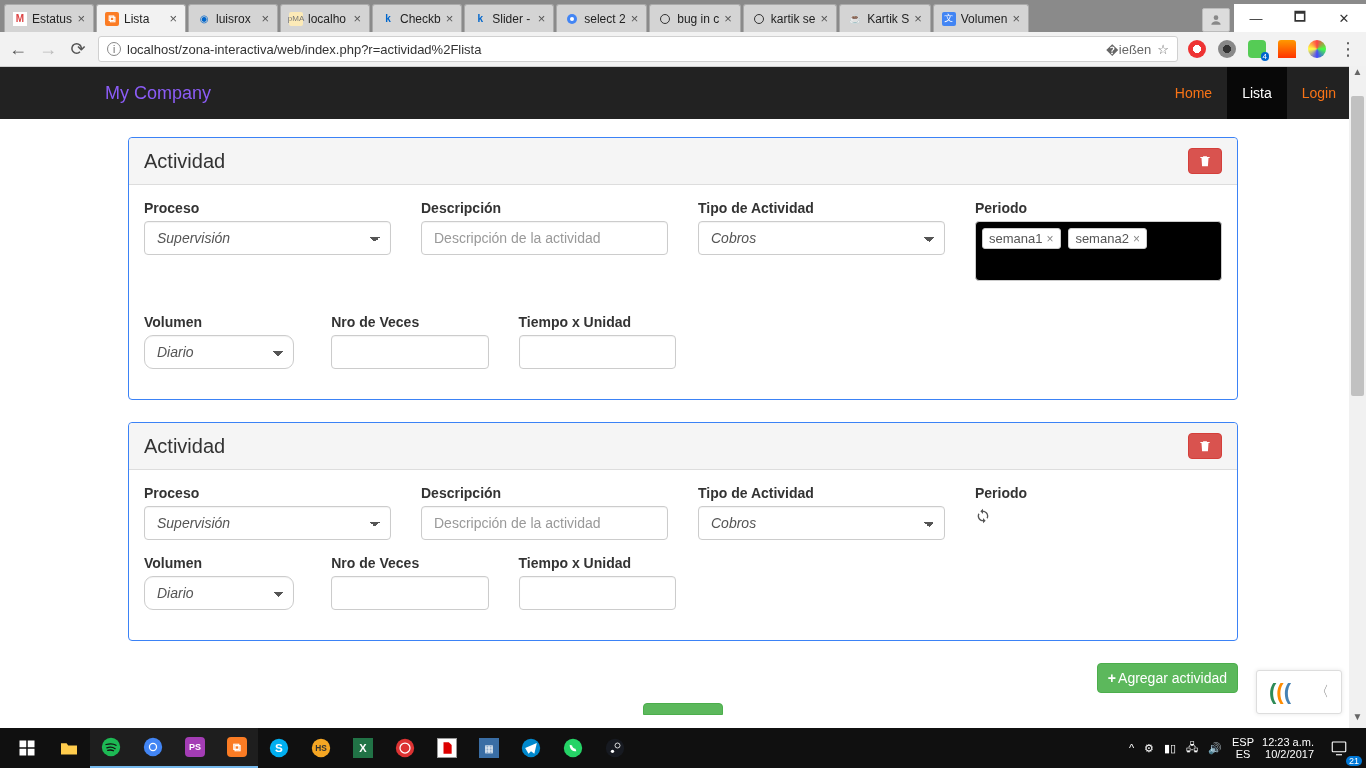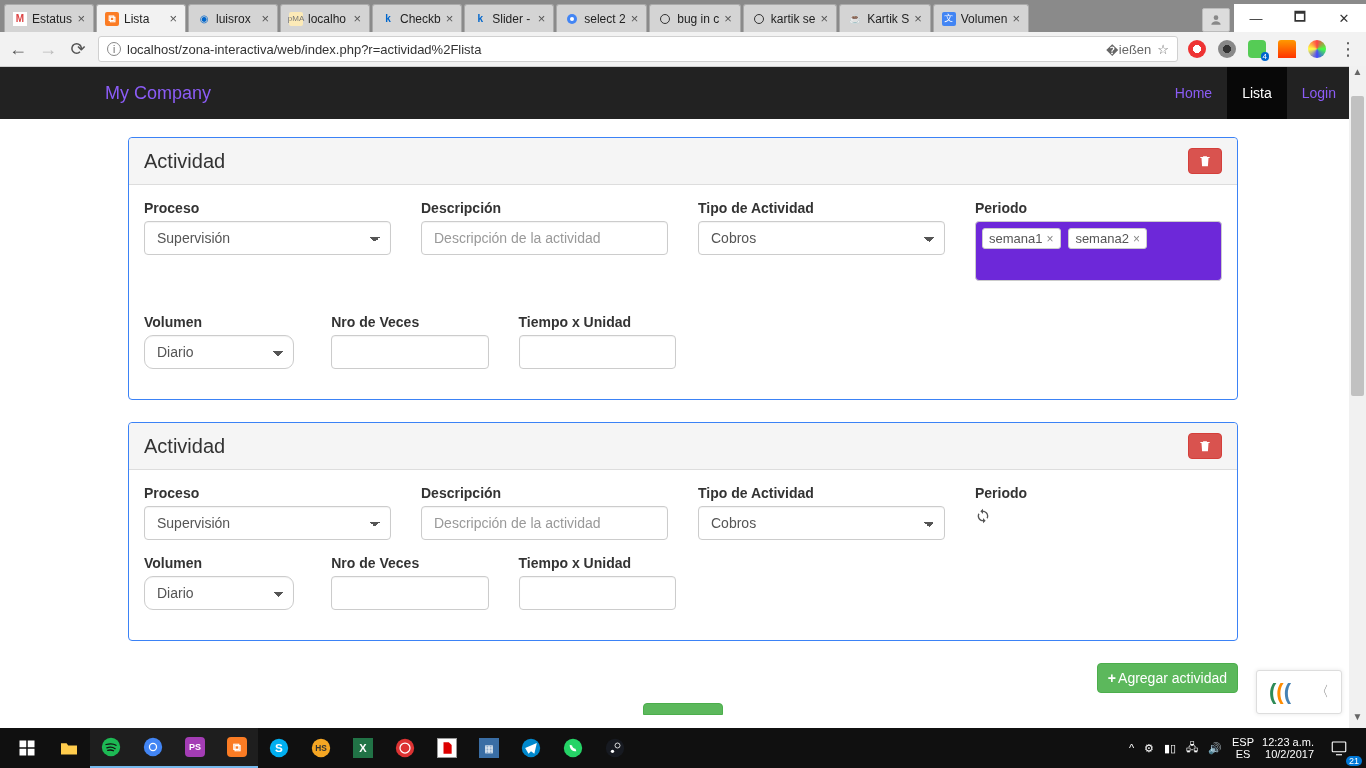--- a/index.html
+++ b/index.html
@@ -20,44 +20,44 @@
 .nav-btn { width: 20px; height: 20px; display: flex; align-items: center; justify-content: center; color: #555; font-size: 18px; }
 .nav-btn.disabled { color: #bbb; }
 .addr-input { flex: 1; display: flex; align-items: center; border: 1px solid #d0d0d0; border-radius: 3px; background: #fff; height: 26px; padding: 0 8px; gap: 6px; font-size: 13px; color: #333; }
 .addr-icons { display: flex; gap: 12px; align-items: center; }
 .addr-ext { width: 18px; height: 18px; border-radius: 3px; }
 
 
 .navbar { background: #222; color: #9d9d9d; height: 52px; display: flex; align-items: center; padding: 0 15px; }
 .navbar .brand { color: #8b5cf6; font-size: 18px; padding: 0 15px; margin-left: 75px; }
 .navbar .nav { margin-left: auto; display: flex; height: 100%; }
-.navbar .nav a { color: #8b5cf6; padding: 0 15px; display: flex; align-items: center; text-decoration: none; font-size: 14px; }
+.navbar .nav a { color: #f97316; padding: 0 15px; display: flex; align-items: center; text-decoration: none; font-size: 14px; }
 .navbar .nav a.active { background: #080808; color: #fff; }
 
 
 .container { width: 1110px; margin: 0 auto; padding-top: 18px; padding-bottom: 40px; }
 .panel { border: 1px solid #3b82f6; border-radius: 4px; margin-bottom: 22px; background:#fff; }
 .panel-heading { background: #f5f5f5; border-bottom: 1px solid #ddd; padding: 10px 15px; display: flex; align-items: center; border-radius: 4px 4px 0 0; }
 .panel-title { color: #333; font-size: 20px; font-weight: 500; }
 .btn-del { margin-left: auto; background: #d9534f; border: 1px solid #d43f3a; color: #fff; padding: 5px 9px; border-radius: 4px; display:flex; align-items:center; }
 .panel-body { padding: 15px; }
 .row { display: flex; flex-wrap: wrap; margin: 0 -15px; }
 .col { padding: 0 15px; }
 .col-3 { width: 25%; }
 .col-16 { width: 16.9%; }
 .form-group { margin-bottom: 15px; }
 .row2 { margin-top: 18px; }
 label { font-weight: 700; display: block; margin-bottom: 5px; color: #333; }
 .form-control { width: 100%; height: 34px; padding: 6px 12px; border: 1px solid #ccc; border-radius: 4px; background: #fff; color: #555; font-size: 14px; box-shadow: inset 0 1px 1px rgba(0,0,0,.05);}
-select.form-control { appearance: none; background-image: linear-gradient(45deg, transparent 50%, #555 50%), linear-gradient(135deg, #555 50%, transparent 50%); background-position: calc(100% - 15px) 15px, calc(100% - 10px) 15px; background-size: 5px 5px, 5px 5px; background-repeat: no-repeat; padding-right: 28px; }
+select.form-control { appearance: none; background-image: linear-gradient(45deg, transparent 50%, #555 50%), linear-gradient(135deg, #555 50%, transparent 50%); background-position: calc(100% - 15px) 15px, calc(100% - 10px) 15px; background-size: 5px 5px, 5px 5px; background-repeat: no-repeat; padding-right: 28px; font-style: italic; }
 .sel-narrow { width: 150px; border-radius: 9px; }
 input::placeholder { color: #999; }
 
 
-.tag-box { border: 1px solid #ccc; border-radius: 4px; padding: 4px; min-height: 60px; background: #6d28d9; }
+.tag-box { border: 1px solid #ccc; border-radius: 4px; padding: 4px; min-height: 60px; background: #000000; }
 .tag { display: inline-flex; align-items: center; background: #fff; border: 1px solid #ccc; border-radius: 3px; padding: 2px 6px; margin: 2px; font-size: 13px; color: #555; gap: 4px; }
 .tag .x { color: #888; font-size: 12px; }
 .spinner-icon { font-size: 16px; color: #555; display:inline-block; margin-top: 2px; }
 
 .btn-success { background: #5cb85c; border: 1px solid #4cae4c; color: #fff; padding: 6px 10px; border-radius: 4px; font-size: 14px; display: inline-flex; align-items: center; gap: 2px; }
 .actions-right { text-align: right; }
 .green-stub { width: 80px; height: 12px; background:#5cb85c; border:1px solid #4cae4c; border-radius:4px 4px 0 0; margin: 10px auto 0; }
 
 
 .yii-toolbar { position: absolute; right: 24px; bottom: 54px; width: 86px; height: 44px; background: #fff; border: 1px solid #ddd; border-radius: 3px; display:flex; align-items:center; justify-content:space-around; box-shadow: 0 0 4px rgba(0,0,0,.1);}

